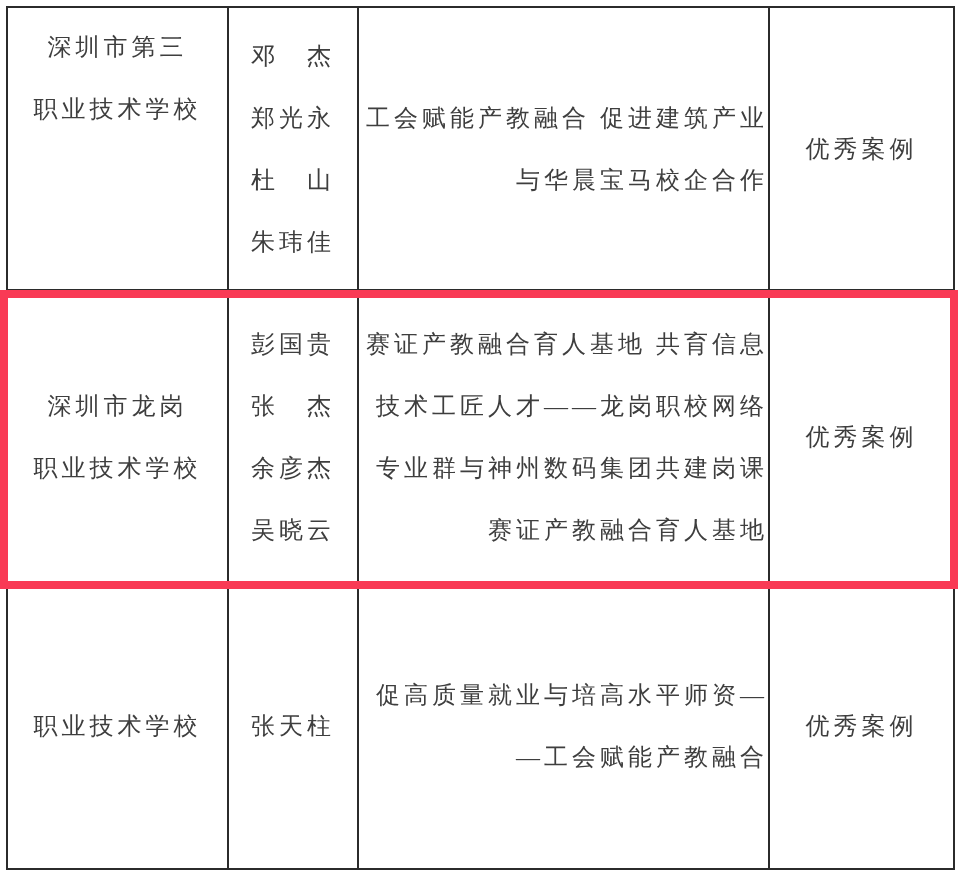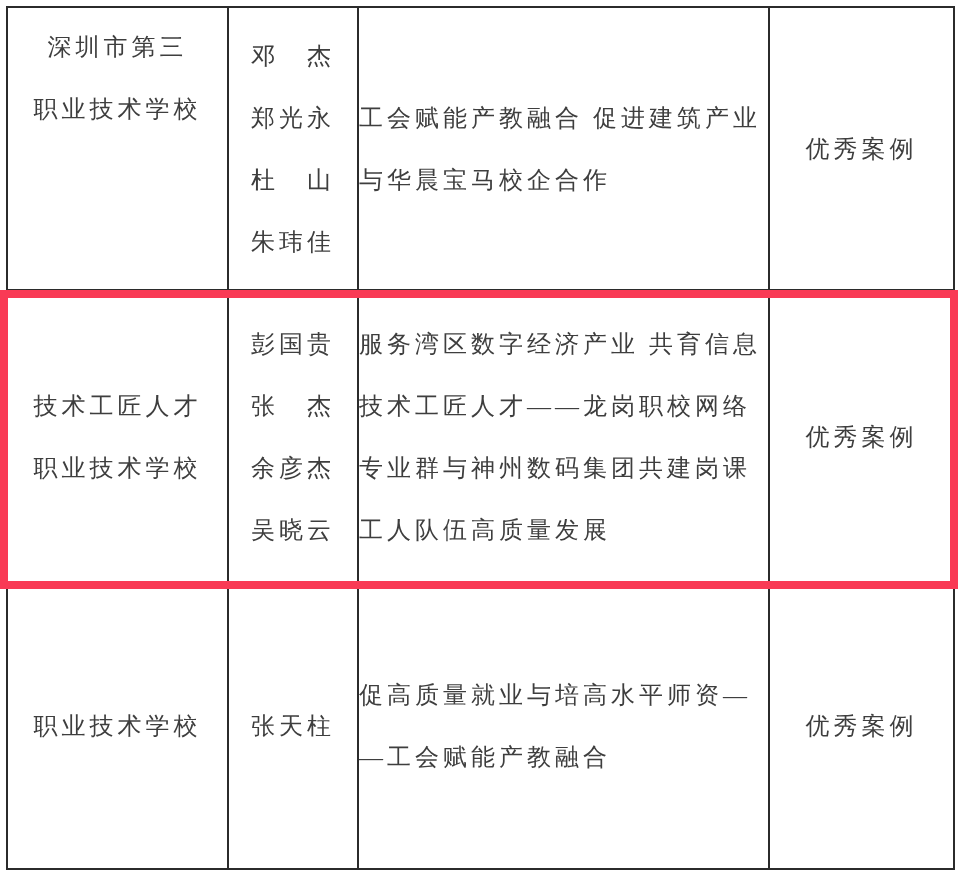--- a/index.html
+++ b/index.html
@@ -36,21 +36,21 @@
   col.c-names   { width: 130px; }
   col.c-project { width: 411px; }
   col.c-award   { width: 185px; }
   tr.r0 td { height: 281px; }
   tr.r1 td { height: 291px; }
   tr.r2 td { height: 284px; }
   td.school-cell, td.names-cell, td.award-cell { text-align: center; }
   td.school-cell.align-top { vertical-align: top; }
   td.school-cell.align-top .cell-lines { padding-top: 8px; }
   td.project-cell {
-    text-align: left;
+    text-align: right;
     padding-left: 3px;
   }
   .line { display: block; white-space: nowrap; }
   .highlight-box {
     position: absolute;
     left: 0;
     top: 290px;
     width: 958px;
     height: 299px;
     box-sizing: border-box;
@@ -95,38 +95,38 @@
         </div>
       </td>
       <td class="award-cell">
         <span class="line">优秀案例</span>
       </td>
     </tr>
 
     <tr class="r1">
       <td class="school-cell">
         <div class="cell-lines">
-          <span class="line">技术工匠人才</span>
+          <span class="line">深圳市龙岗</span>
           <span class="line">职业技术学校</span>
         </div>
       </td>
       <td class="names-cell">
         <div class="cell-lines">
           <span class="line">彭国贵</span>
           <span class="line">张　杰</span>
           <span class="line">余彦杰</span>
           <span class="line">吴晓云</span>
         </div>
       </td>
       <td class="project-cell">
         <div class="cell-lines">
-          <span class="line">服务湾区数字经济产业 共育信息</span>
+          <span class="line">赛证产教融合育人基地 共育信息</span>
           <span class="line">技术工匠人才——龙岗职校网络</span>
           <span class="line">专业群与神州数码集团共建岗课</span>
-          <span class="line">工人队伍高质量发展</span>
+          <span class="line">赛证产教融合育人基地</span>
         </div>
       </td>
       <td class="award-cell">
         <span class="line">优秀案例</span>
       </td>
     </tr>
 
     <tr class="r2">
       <td class="school-cell">
         <div class="cell-lines">

